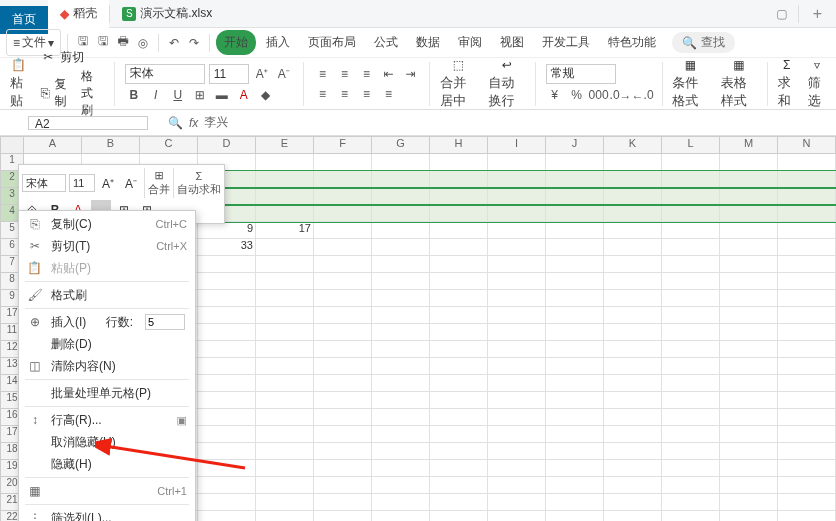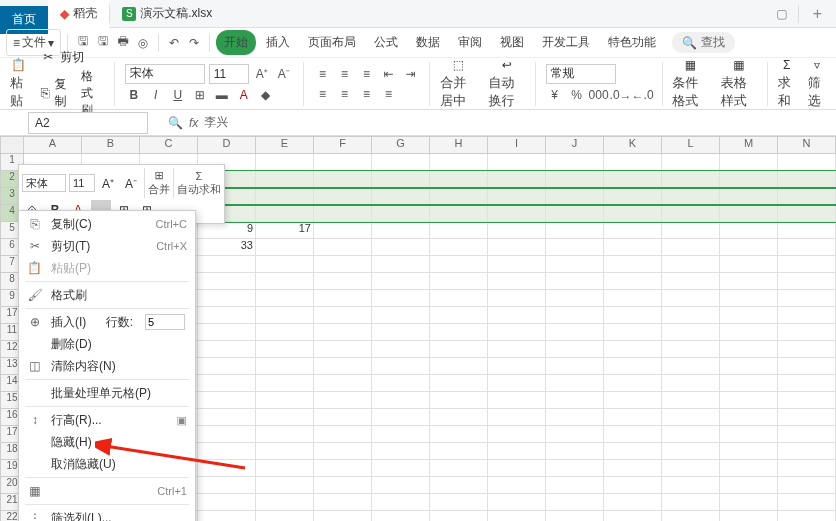--- a/index.html
+++ b/index.html
@@ -25,21 +25,21 @@
 .rgrp{display:flex;flex-direction:column;gap:2px;padding:0 4px;}
 .rrow{display:flex;align-items:center;gap:4px;}
 .rsep{width:1px;height:44px;background:#e5e5e5;margin:0 2px;}
 .bigbtn{display:flex;flex-direction:column;align-items:center;gap:1px;padding:2px 4px;}
 .bigbtn .lbl{font-size:13px;color:#444;}
 .ico{width:16px;height:16px;display:inline-flex;align-items:center;justify-content:center;}
 .fontsel{height:20px;border:1px solid #ccc;padding:0 4px;font-size:12px;background:#fff;display:flex;align-items:center;min-width:80px;}
 .fontsel.sz{min-width:40px;}
 .tinybtn{width:18px;height:18px;display:inline-flex;align-items:center;justify-content:center;color:#555;}
 .cellref{height:26px;display:flex;align-items:center;border-bottom:1px solid #ddd;}
-.namebox{width:120px;height:22px;border:1px solid #ccc;margin-left:28px;display:flex;align-items:center;padding:0 6px;background:#fff;}
+.namebox{width:120px;height:14px;border:1px solid #ccc;margin-left:28px;display:flex;align-items:flex-start;padding:0 6px;background:#fff;}
 .fxarea{display:flex;align-items:center;gap:6px;margin-left:20px;color:#666;}
 .fxarea .fx{font-style:italic;}
 .grid{position:relative;}
 .colhdr{display:flex;height:18px;background:#f4f4f4;}
 .rowhdr-corner{width:24px;border:1px solid #ccc;background:#f0f0f0;}
 .ch{width:58px;border:1px solid #ccc;border-left:none;text-align:center;font-size:11px;color:#666;background:#f4f4f4;}
 .gridbody{display:flex;}
 .rownums{display:flex;flex-direction:column;}
 .rn{width:24px;height:17px;border:1px solid #ccc;border-top:none;text-align:center;font-size:10px;color:#666;background:#f4f4f4;}
 .rn.sel{background:#c8e0c0;}
@@ -693,25 +693,25 @@
       <span>批量处理单元格(P)</span>
     </div>
   <div class="csep"></div>
   <div class="citm">
       <span class="ci">↕</span>
       <span>行高(R)...</span>
       <span class="sc">▣</span>
     </div>
   <div class="citm">
       <span class="ci"></span>
+      <span>取消隐藏(U)</span>
+    </div>
+  <div class="citm">
+      <span class="ci"></span>
       <span>隐藏(H)</span>
-    </div>
-  <div class="citm">
-      <span class="ci"></span>
-      <span>取消隐藏(U)</span>
     </div>
   <div class="csep"></div>
   <div class="citm">
       <span class="ci">▦</span>
       <span class="sc">Ctrl+1</span>
     </div>
   <div class="csep"></div>
   <div class="citm">
       <span class="ci">⋮</span>
       <span>筛选列(L)...</span>

